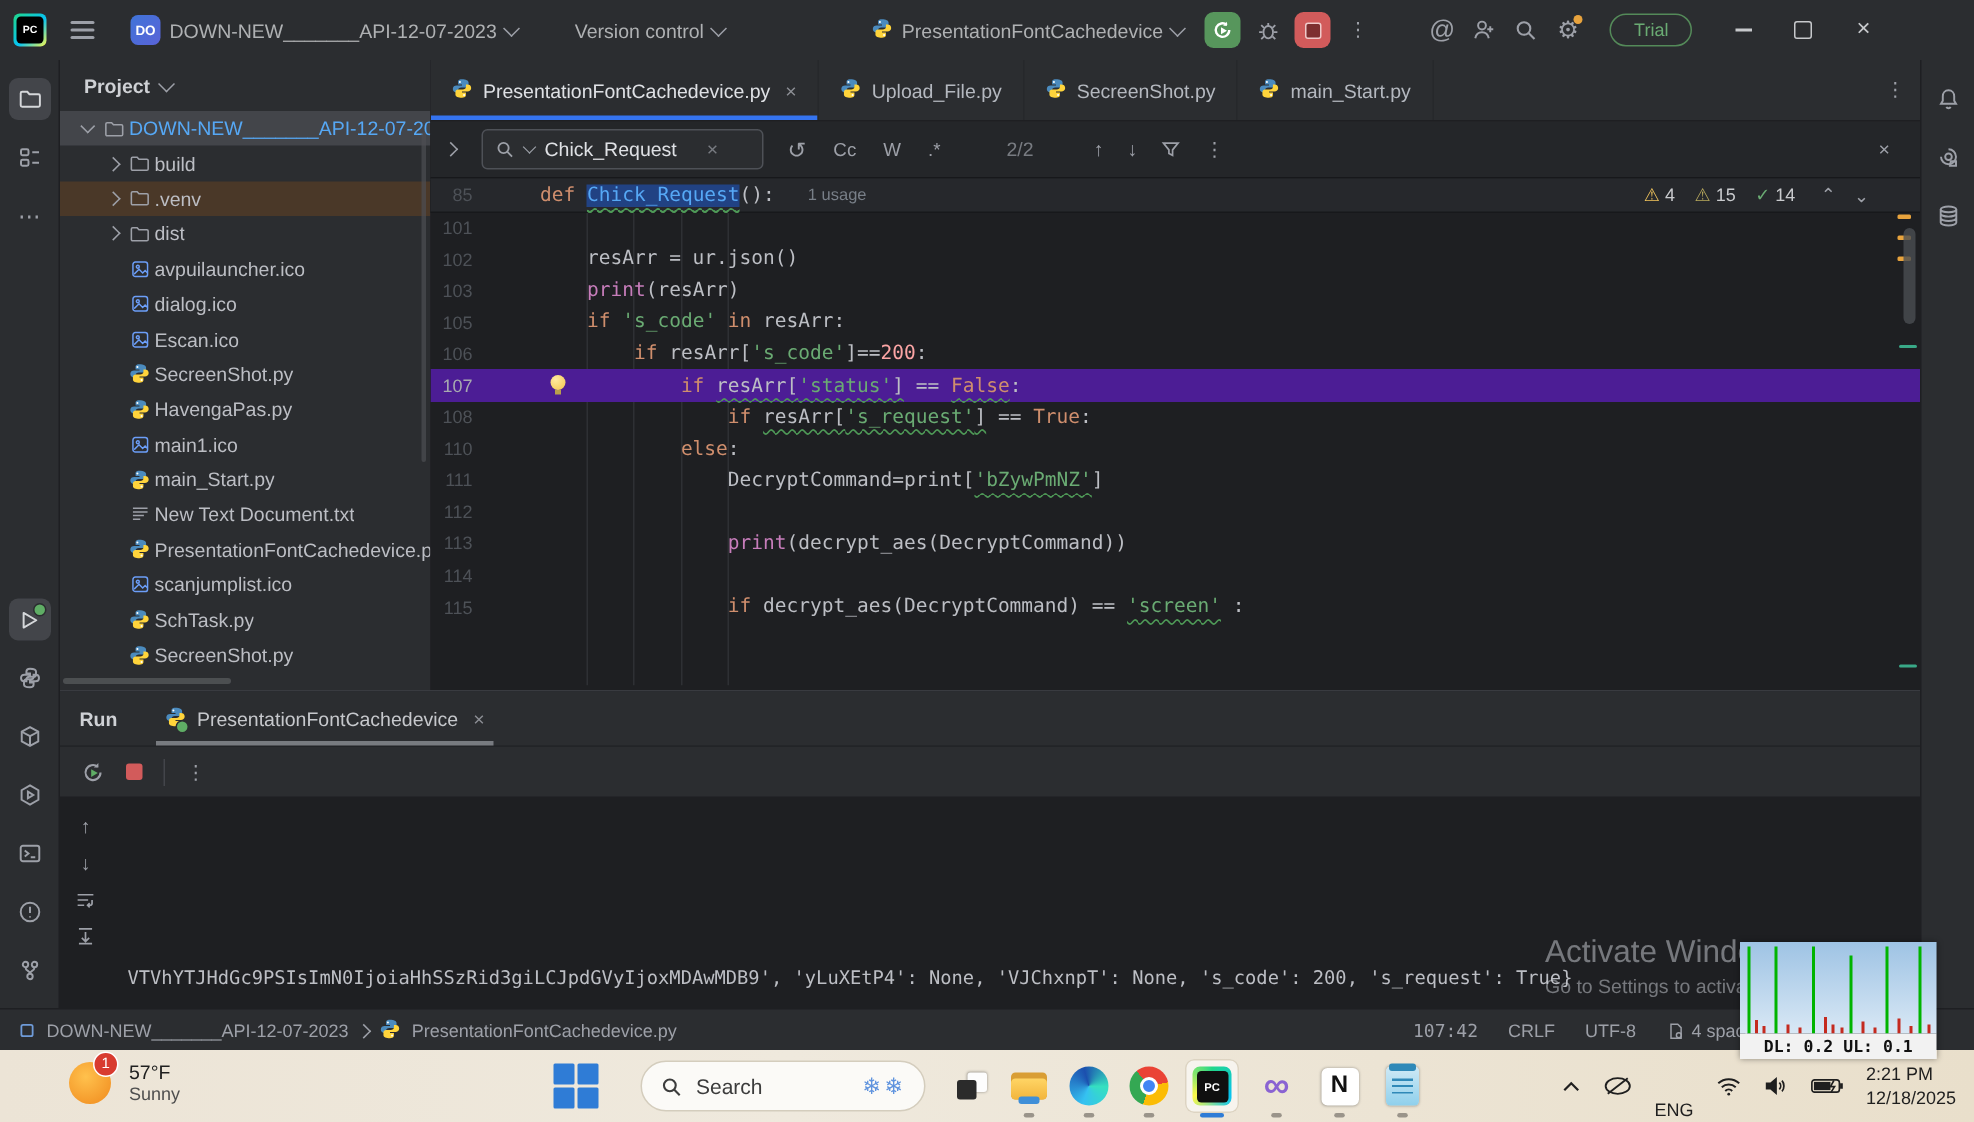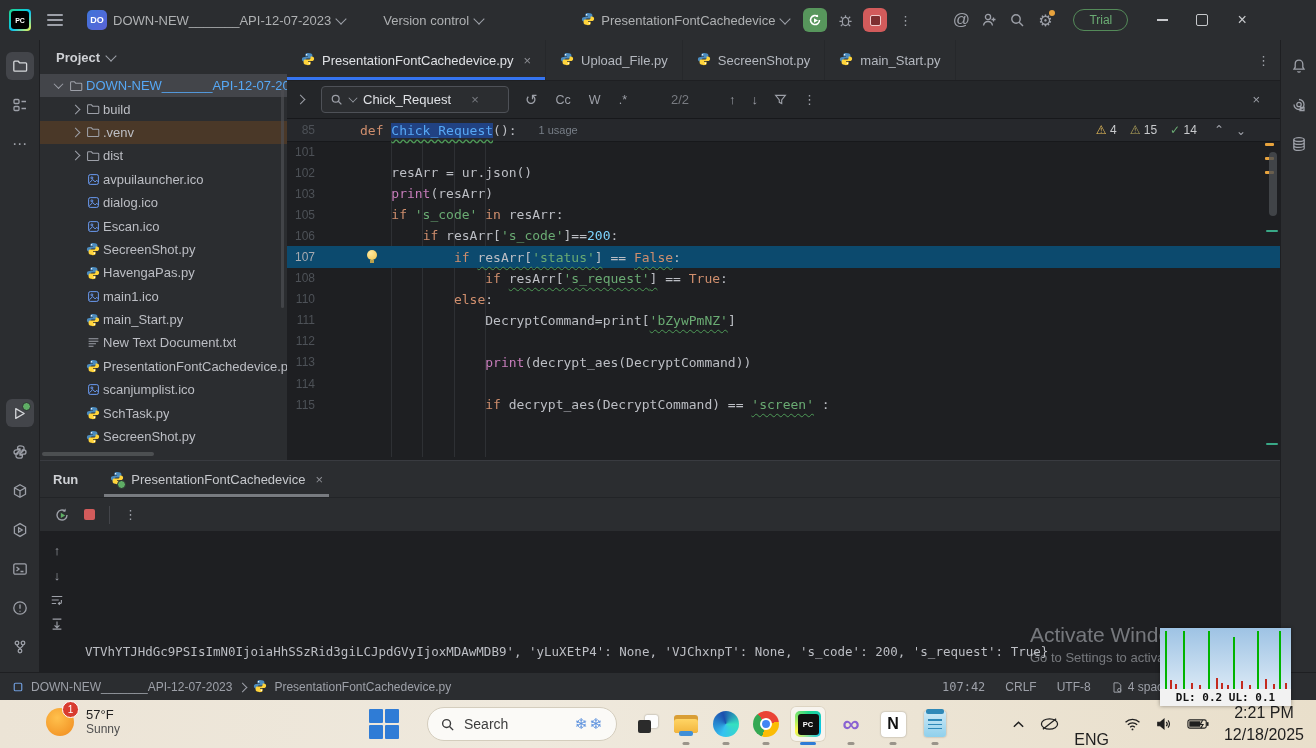--- a/index.html
+++ b/index.html
@@ -73,23 +73,23 @@
   .sarrows{display:flex;gap:16px;margin-left:26px;align-items:center;}
   #searchrow .endX{margin-left:auto;margin-right:10px;color:#9da0a8;}
   
   .codeRow{position:relative;height:21.1px;display:flex;align-items:center;}
   .gut{width:73px;flex:none;text-align:right;padding-right:45px;box-sizing:border-box;color:#4d5157;font-size:12px;}
   .codeRow.current .gut{color:#a7aab0;}
   .codeTxt{white-space:pre;font-family:"DejaVu Sans Mono","Liberation Mono",monospace;font-size:13px;color:#bcbec4;}
   #stickyline{height:22px;background:#26282c;box-shadow:0 1px 0 #17181b;position:relative;z-index:2;}
   #viewport{position:relative;height:316px;overflow:hidden;}
   .iguide{position:absolute;top:0;bottom:0;width:1px;background:#2e3034;}
-  .codeRow.current{background:#0c4a6e;}
+  .codeRow.current{background:#4c1d95;}
   .codeRow.current::before{content:"";position:absolute;left:0;right:0;top:0;bottom:0;pointer-events:none;}
-  .kw{color:#cf8e6d;} .str{color:#6aab73;} .num{color:#7dd3fc;} .bi{color:#c77dbb;} .pl{color:#bcbec4;}
+  .kw{color:#cf8e6d;} .str{color:#6aab73;} .num{color:#fca5a5;} .bi{color:#c77dbb;} .pl{color:#bcbec4;}
   .sq{text-decoration:underline wavy #4e9a57;text-decoration-thickness:1px;text-underline-offset:3.5px;text-decoration-skip-ink:none;}
   .sel{background:#214283;color:#56a8f5;text-decoration:underline wavy #4e9a57;text-underline-offset:3.5px;}
   .usageHint{color:#787f88;font-size:11px;margin-left:22px;font-family:"Liberation Sans",sans-serif;}
   .bulb{position:absolute;left:80px;top:4px;width:11px;height:13px;}
   .bulb::before{content:"";position:absolute;left:0;top:0;width:10px;height:10px;border-radius:50%;background:radial-gradient(circle at 35% 30%,#ffe9a0,#f2c54c);}
   .bulb::after{content:"";position:absolute;left:3px;bottom:0;width:4px;height:3px;background:#b9a04c;}
   #inspections{position:absolute;right:34px;top:0;height:22px;display:flex;align-items:center;gap:13px;font-size:12px;color:#c8cacd;}
   .wtri{color:#f2c55c;font-size:12px;} .wtri.dull{color:#b8a95c;}
   .tchk{color:#6aab73;}
   .insNav{color:#9da0a8;display:flex;gap:12px;margin-left:4px;}
@@ -157,22 +157,22 @@
   .chromeIcon::after{content:"";position:absolute;left:7px;top:7px;width:12px;height:12px;border-radius:50%;background:#4285f4;border:2.5px solid #fff;box-sizing:border-box;}
   .pcTile{width:26px;height:26px;border-radius:5px;background:conic-gradient(#21d789,#07c3f2,#fcf84a,#21d789);display:flex;align-items:center;justify-content:center;}
   .pcTile i{width:21px;height:21px;background:#101010;border-radius:3px;color:#fff;font-size:7.5px;font-weight:bold;font-style:normal;display:flex;align-items:center;justify-content:center;}
   .vsIcon{color:#8a63d2;font-size:24px;font-weight:bold;line-height:1;}
   .nIcon{width:25px;height:25px;background:#fff;border-radius:4px;box-shadow:0 0 2px rgba(0,0,0,.35);color:#111;font-weight:bold;font-size:16px;display:flex;align-items:center;justify-content:center;}
   .npIcon{position:relative;width:22px;height:26px;background:linear-gradient(#cfe9f5,#8fd0ec);border-radius:3px;box-shadow:0 0 2px rgba(0,0,0,.35);}
   .npIcon::before{content:"";position:absolute;left:2px;top:-2px;right:2px;height:5px;background:#2f89b8;border-radius:2px;}
   .npIcon::after{content:"";position:absolute;left:4px;top:8px;width:14px;height:10px;
     background:repeating-linear-gradient(#2f89b8 0 1.5px,transparent 1.5px 4.5px);}
   #tray{position:absolute;right:12px;top:0;height:48px;display:flex;align-items:center;gap:15px;color:#1f1f1f;}
-  .trayTxt{font-size:16px;margin-top:32px;}
-  #clock{text-align:center;font-size:16px;line-height:1.35;color:#1f1f1f;}
+  .trayTxt{font-size:12px;margin-top:32px;}
+  #clock{text-align:left;font-size:12px;line-height:1.35;color:#1f1f1f;}
   svg.ic{display:block;}
 </style>
 </head>
 <body>
 
 <div id="screen">
 
   <div id="titlebar">
     <span class="pcLogo">
         <i>PC</i>

